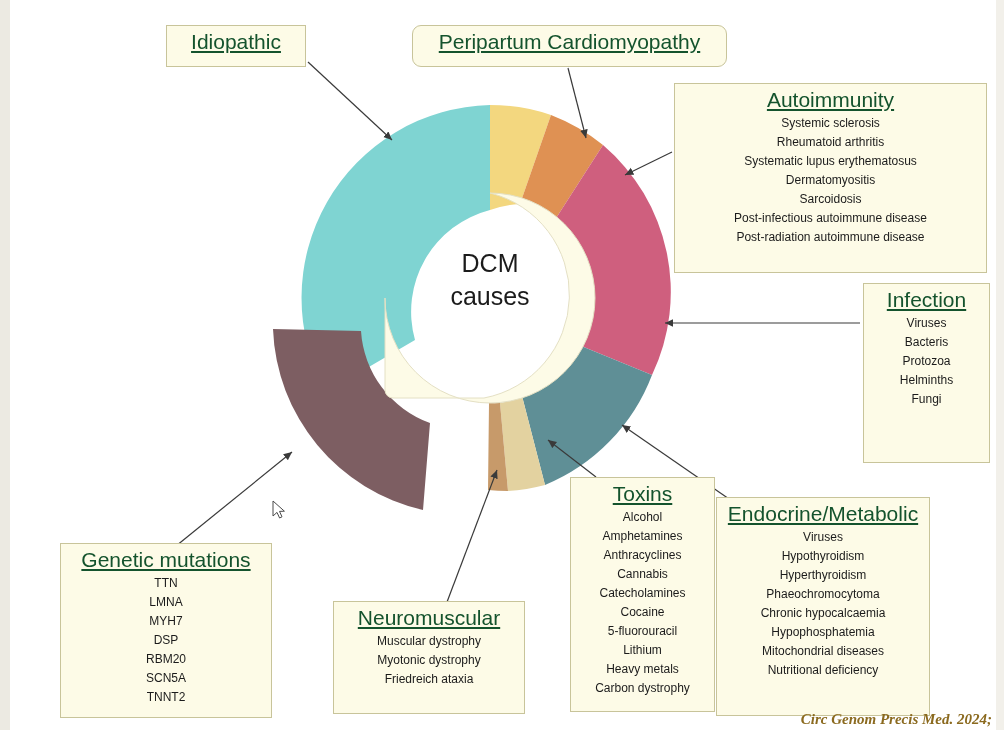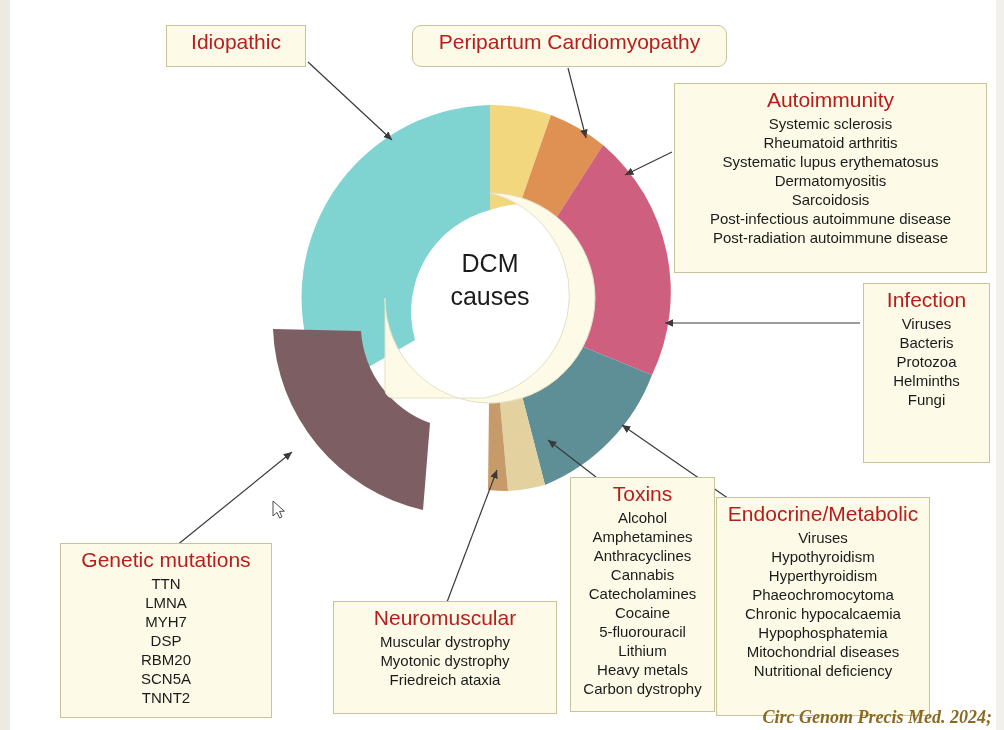--- a/index.html
+++ b/index.html
@@ -34,50 +34,51 @@
     position: absolute;
     background: #fdfbe7;
     border: 1px solid #c8c49a;
     box-sizing: border-box;
     text-align: center;
     padding: 3px 8px 5px 8px;
   }
   .box .title {
     font-size: 21px;
     line-height: 26px;
-    color: #b91c1c;
+    color: #14532d;
     white-space: nowrap;
+    text-decoration: underline;
   }
   .box ul {
     list-style: none;
     margin: 1px 0 0 0;
     padding: 0;
   }
   .box ul li {
-    font-size: 15px;
+    font-size: 12px;
     line-height: 19px;
     color: #1b1b1b;
     white-space: nowrap;
   }
 
   
   #box-idiopathic   { left: 166px; top: 25px;  width: 140px; height: 42px; }
   #box-peripartum   { left: 412px; top: 25px;  width: 315px; height: 42px; border-radius: 9px; }
   #box-autoimmunity { left: 674px; top: 83px;  width: 313px; height: 190px; }
   #box-infection    { left: 863px; top: 283px; width: 127px; height: 180px; }
   #box-endocrine    { left: 716px; top: 497px; width: 214px; height: 219px; }
   #box-toxins       { left: 570px; top: 477px; width: 145px; height: 235px; }
-  #box-neuromuscular{ left: 333px; top: 601px; width: 224px; height: 113px; }
+  #box-neuromuscular{ left: 333px; top: 601px; width: 192px; height: 113px; }
   #box-genetic      { left: 60px;  top: 543px; width: 212px; height: 175px; }
 
   .citation {
     position: absolute;
     right: 12px;
     bottom: 2px;
-    font-size: 18px;
+    font-size: 15px;
     font-style: italic;
     font-weight: bold;
     color: #8b6a1f;
     font-family: "Liberation Serif", serif;
     white-space: nowrap;
   }
 
   svg.diagram {
     position: absolute;
     left: 0; top: 0;

